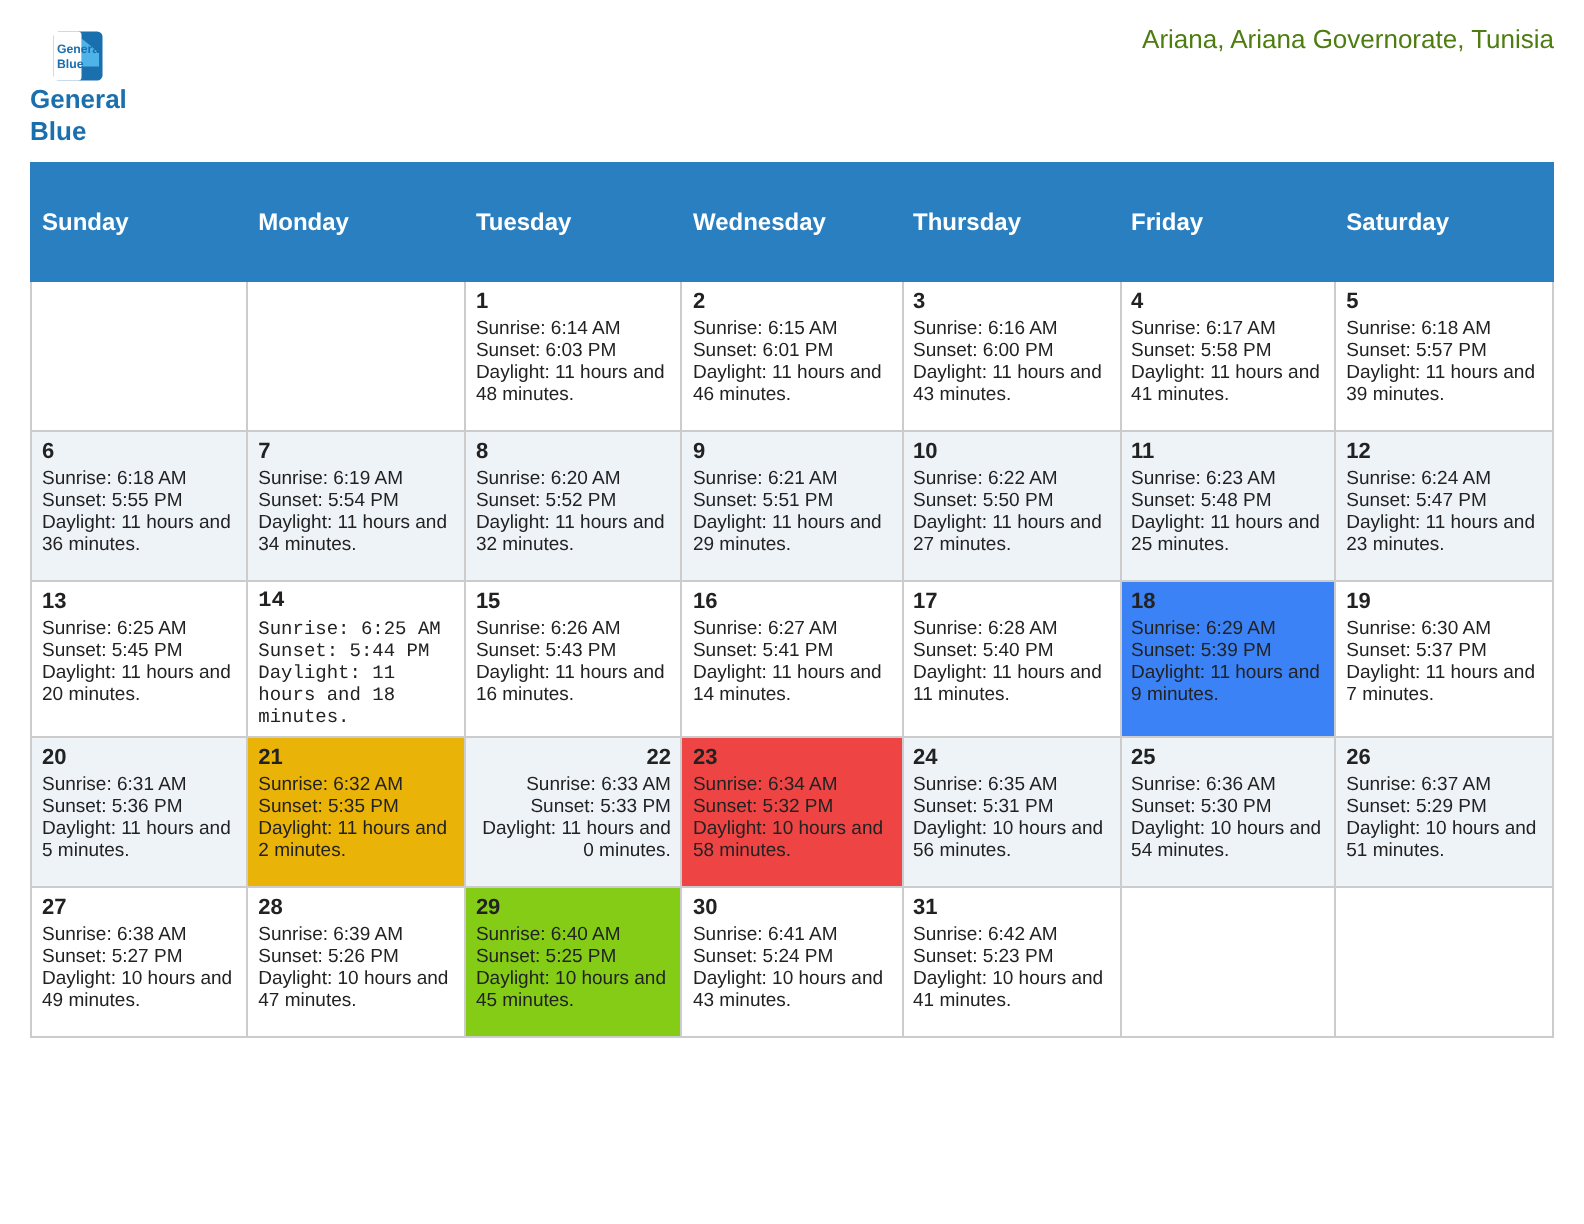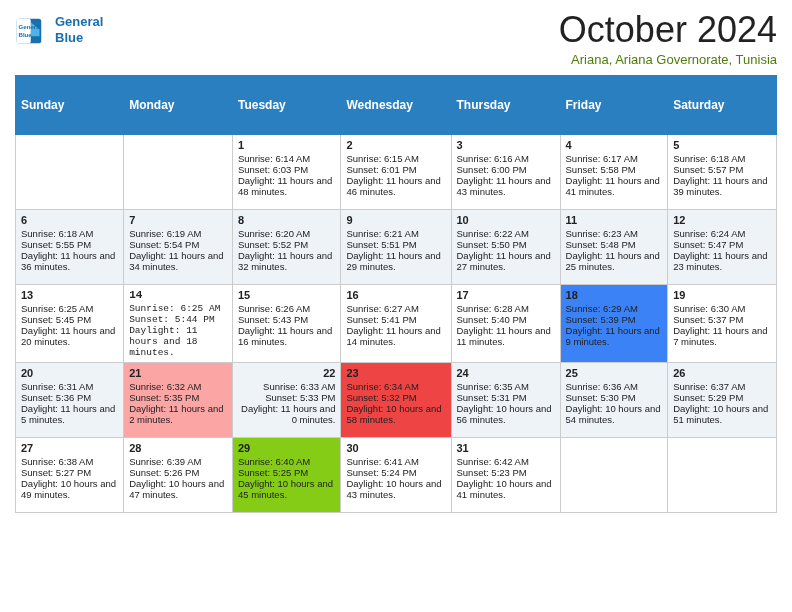--- a/index.html
+++ b/index.html
@@ -17,23 +17,24 @@
       padding: 10px 15px 15px 15px;
     }
     .header {
       display: flex;
       align-items: flex-start;
       justify-content: space-between;
       margin-bottom: 8px;
     }
     .logo {
       display: flex;
-      align-items: flex-end;
-      gap: 12px;
+      align-items: center;
+      gap: 0;
       margin-top: 4px;
+      flex-direction: column;
     }
     .logo-text {
       font-size: 13px;
       font-weight: bold;
       color: #333;
       line-height: 1.2;
     }
     .logo-text span {
       color: #1a6faf;
     }
@@ -108,21 +109,20 @@
         <rect x="2" y="2" width="16" height="28" rx="2" fill="white"></rect>
         <text x="4" y="14" font-size="7" font-weight="bold" fill="#1a6faf">General</text>
         <text x="4" y="23" font-size="7" font-weight="bold" fill="#1a6faf">Blue</text>
       </svg>
       <div style="display:flex;flex-direction:column;line-height:1.1;">
         <span class="logo-text"><span>General</span></span>
         <span class="logo-text" style="color:#1a6faf;">Blue</span>
       </div>
     </div>
     <div class="title-block">
-      <div class="month-title">October 2024</div>
       <div class="subtitle">Ariana, Ariana Governorate, Tunisia</div>
     </div>
   </div>
 
   <table class="calendar-table">
     <thead>
       <tr>
         <th>Sunday</th>
         <th>Monday</th>
         <th>Tuesday</th>
@@ -155,21 +155,21 @@
           <td style="background: rgb(255, 255, 255);"><span class="day-num">13</span><span>Sunrise: 6:25 AM</span><br><span>Sunset: 5:45 PM</span><br><span>Daylight: 11 hours and 20 minutes.</span></td>
           <td style="background: rgb(255, 255, 255); font-family: Liberation Mono, monospace;"><span class="day-num">14</span><span>Sunrise: 6:25 AM</span><br><span>Sunset: 5:44 PM</span><br><span>Daylight: 11 hours and 18 minutes.</span></td>
           <td style="background: rgb(255, 255, 255);"><span class="day-num">15</span><span>Sunrise: 6:26 AM</span><br><span>Sunset: 5:43 PM</span><br><span>Daylight: 11 hours and 16 minutes.</span></td>
           <td style="background: rgb(255, 255, 255);"><span class="day-num">16</span><span>Sunrise: 6:27 AM</span><br><span>Sunset: 5:41 PM</span><br><span>Daylight: 11 hours and 14 minutes.</span></td>
           <td style="background: rgb(255, 255, 255);"><span class="day-num">17</span><span>Sunrise: 6:28 AM</span><br><span>Sunset: 5:40 PM</span><br><span>Daylight: 11 hours and 11 minutes.</span></td>
           <td style="background: #3b82f6;"><span class="day-num">18</span><span>Sunrise: 6:29 AM</span><br><span>Sunset: 5:39 PM</span><br><span>Daylight: 11 hours and 9 minutes.</span></td>
           <td style="background: rgb(255, 255, 255);"><span class="day-num">19</span><span>Sunrise: 6:30 AM</span><br><span>Sunset: 5:37 PM</span><br><span>Daylight: 11 hours and 7 minutes.</span></td>
         </tr>
         <tr>
           <td style="background: rgb(238, 243, 248);"><span class="day-num">20</span><span>Sunrise: 6:31 AM</span><br><span>Sunset: 5:36 PM</span><br><span>Daylight: 11 hours and 5 minutes.</span></td>
-          <td style="background: #fca5a5;"><span class="day-num">21</span><span>Sunrise: 6:32 AM</span><br><span>Sunset: 5:35 PM</span><br><span>Daylight: 11 hours and 2 minutes.</span></td>
+          <td style="background: #eab308;"><span class="day-num">21</span><span>Sunrise: 6:32 AM</span><br><span>Sunset: 5:35 PM</span><br><span>Daylight: 11 hours and 2 minutes.</span></td>
           <td style="background: rgb(238, 243, 248); text-align: right;"><span class="day-num">22</span><span>Sunrise: 6:33 AM</span><br><span>Sunset: 5:33 PM</span><br><span>Daylight: 11 hours and 0 minutes.</span></td>
           <td style="background: #ef4444;"><span class="day-num">23</span><span>Sunrise: 6:34 AM</span><br><span>Sunset: 5:32 PM</span><br><span>Daylight: 10 hours and 58 minutes.</span></td>
           <td style="background: rgb(238, 243, 248);"><span class="day-num">24</span><span>Sunrise: 6:35 AM</span><br><span>Sunset: 5:31 PM</span><br><span>Daylight: 10 hours and 56 minutes.</span></td>
           <td style="background: rgb(238, 243, 248);"><span class="day-num">25</span><span>Sunrise: 6:36 AM</span><br><span>Sunset: 5:30 PM</span><br><span>Daylight: 10 hours and 54 minutes.</span></td>
           <td style="background: rgb(238, 243, 248);"><span class="day-num">26</span><span>Sunrise: 6:37 AM</span><br><span>Sunset: 5:29 PM</span><br><span>Daylight: 10 hours and 51 minutes.</span></td>
         </tr>
         <tr>
           <td style="background: rgb(255, 255, 255);"><span class="day-num">27</span><span>Sunrise: 6:38 AM</span><br><span>Sunset: 5:27 PM</span><br><span>Daylight: 10 hours and 49 minutes.</span></td>
           <td style="background: rgb(255, 255, 255);"><span class="day-num">28</span><span>Sunrise: 6:39 AM</span><br><span>Sunset: 5:26 PM</span><br><span>Daylight: 10 hours and 47 minutes.</span></td>
           <td style="background: #84cc16;"><span class="day-num">29</span><span>Sunrise: 6:40 AM</span><br><span>Sunset: 5:25 PM</span><br><span>Daylight: 10 hours and 45 minutes.</span></td>

